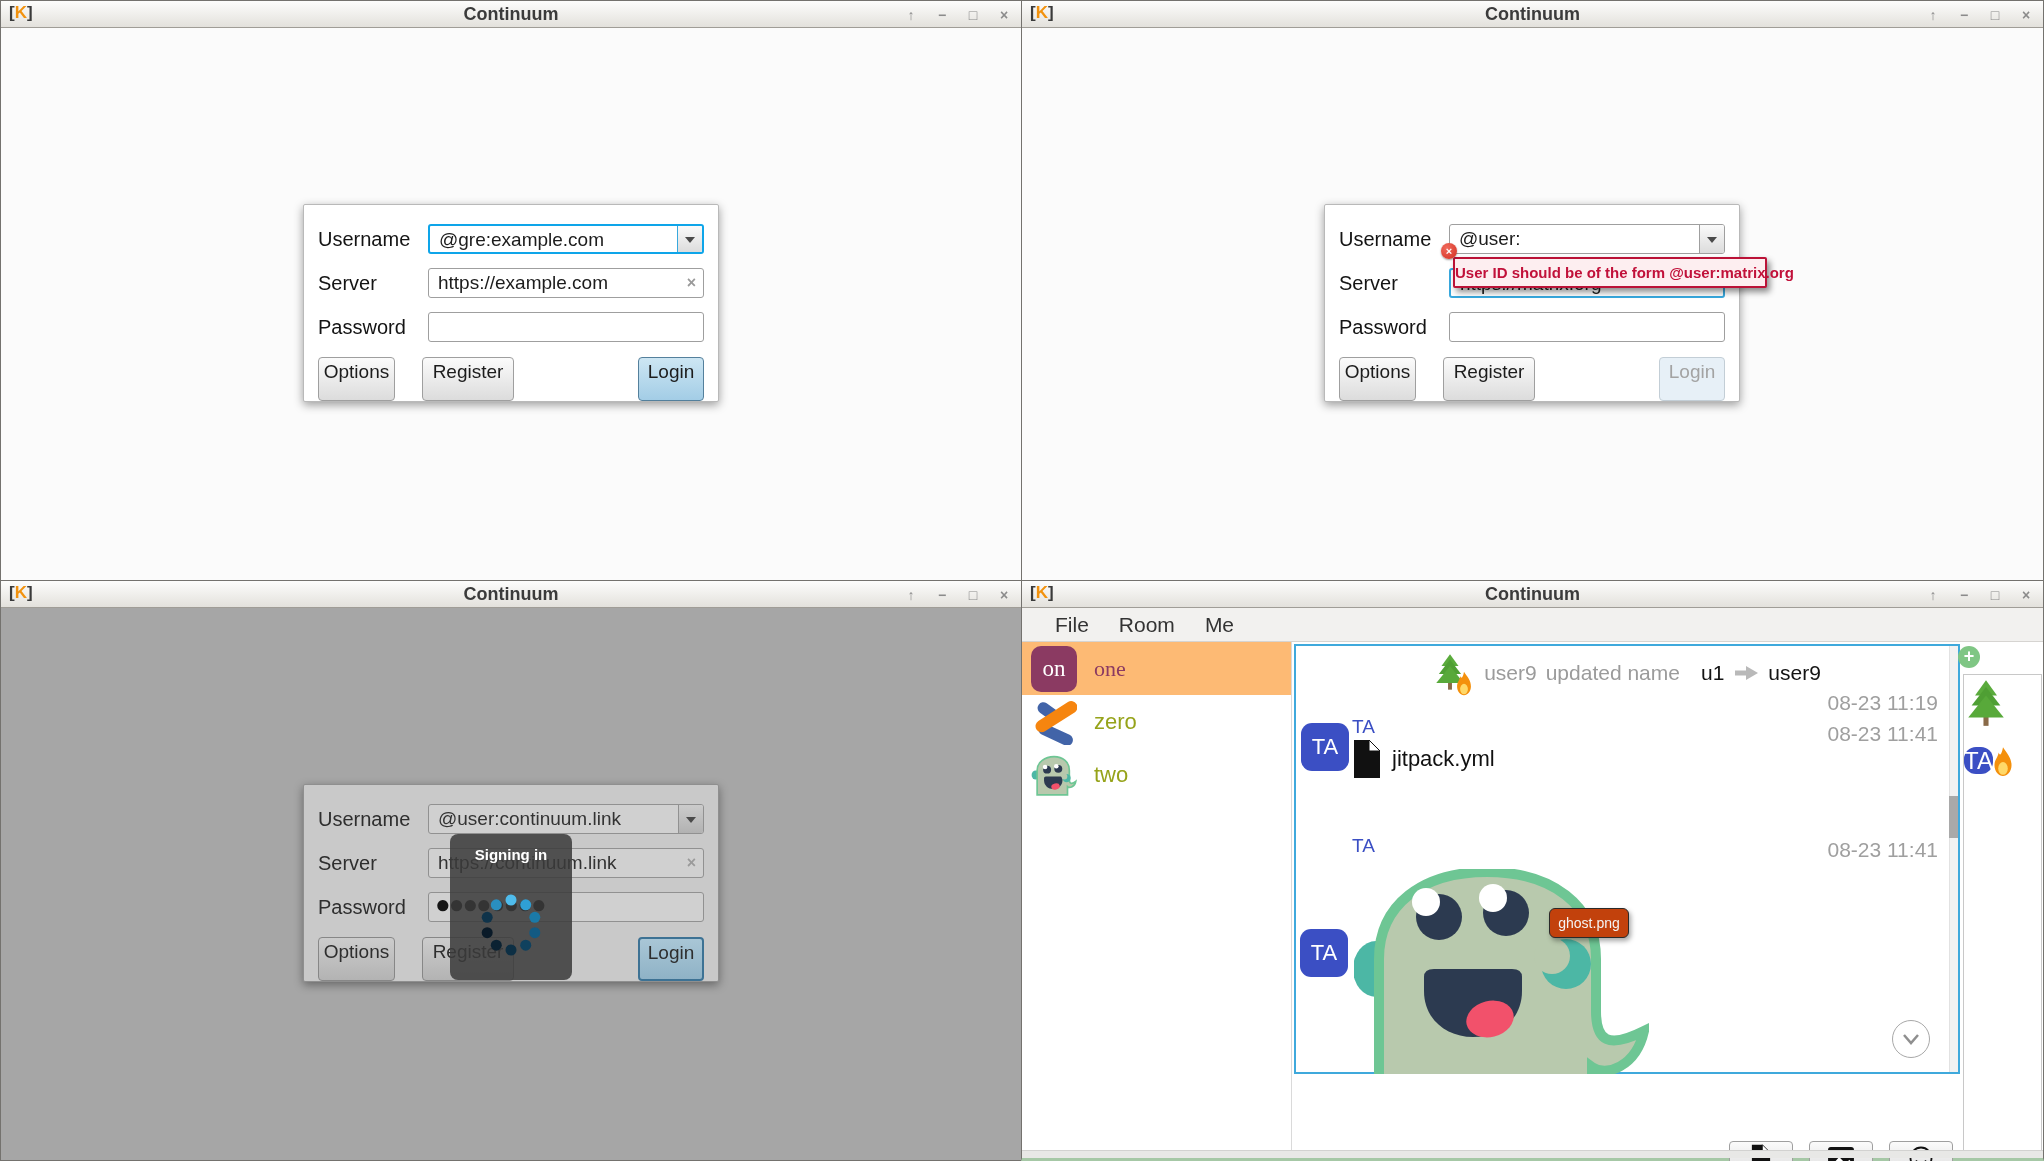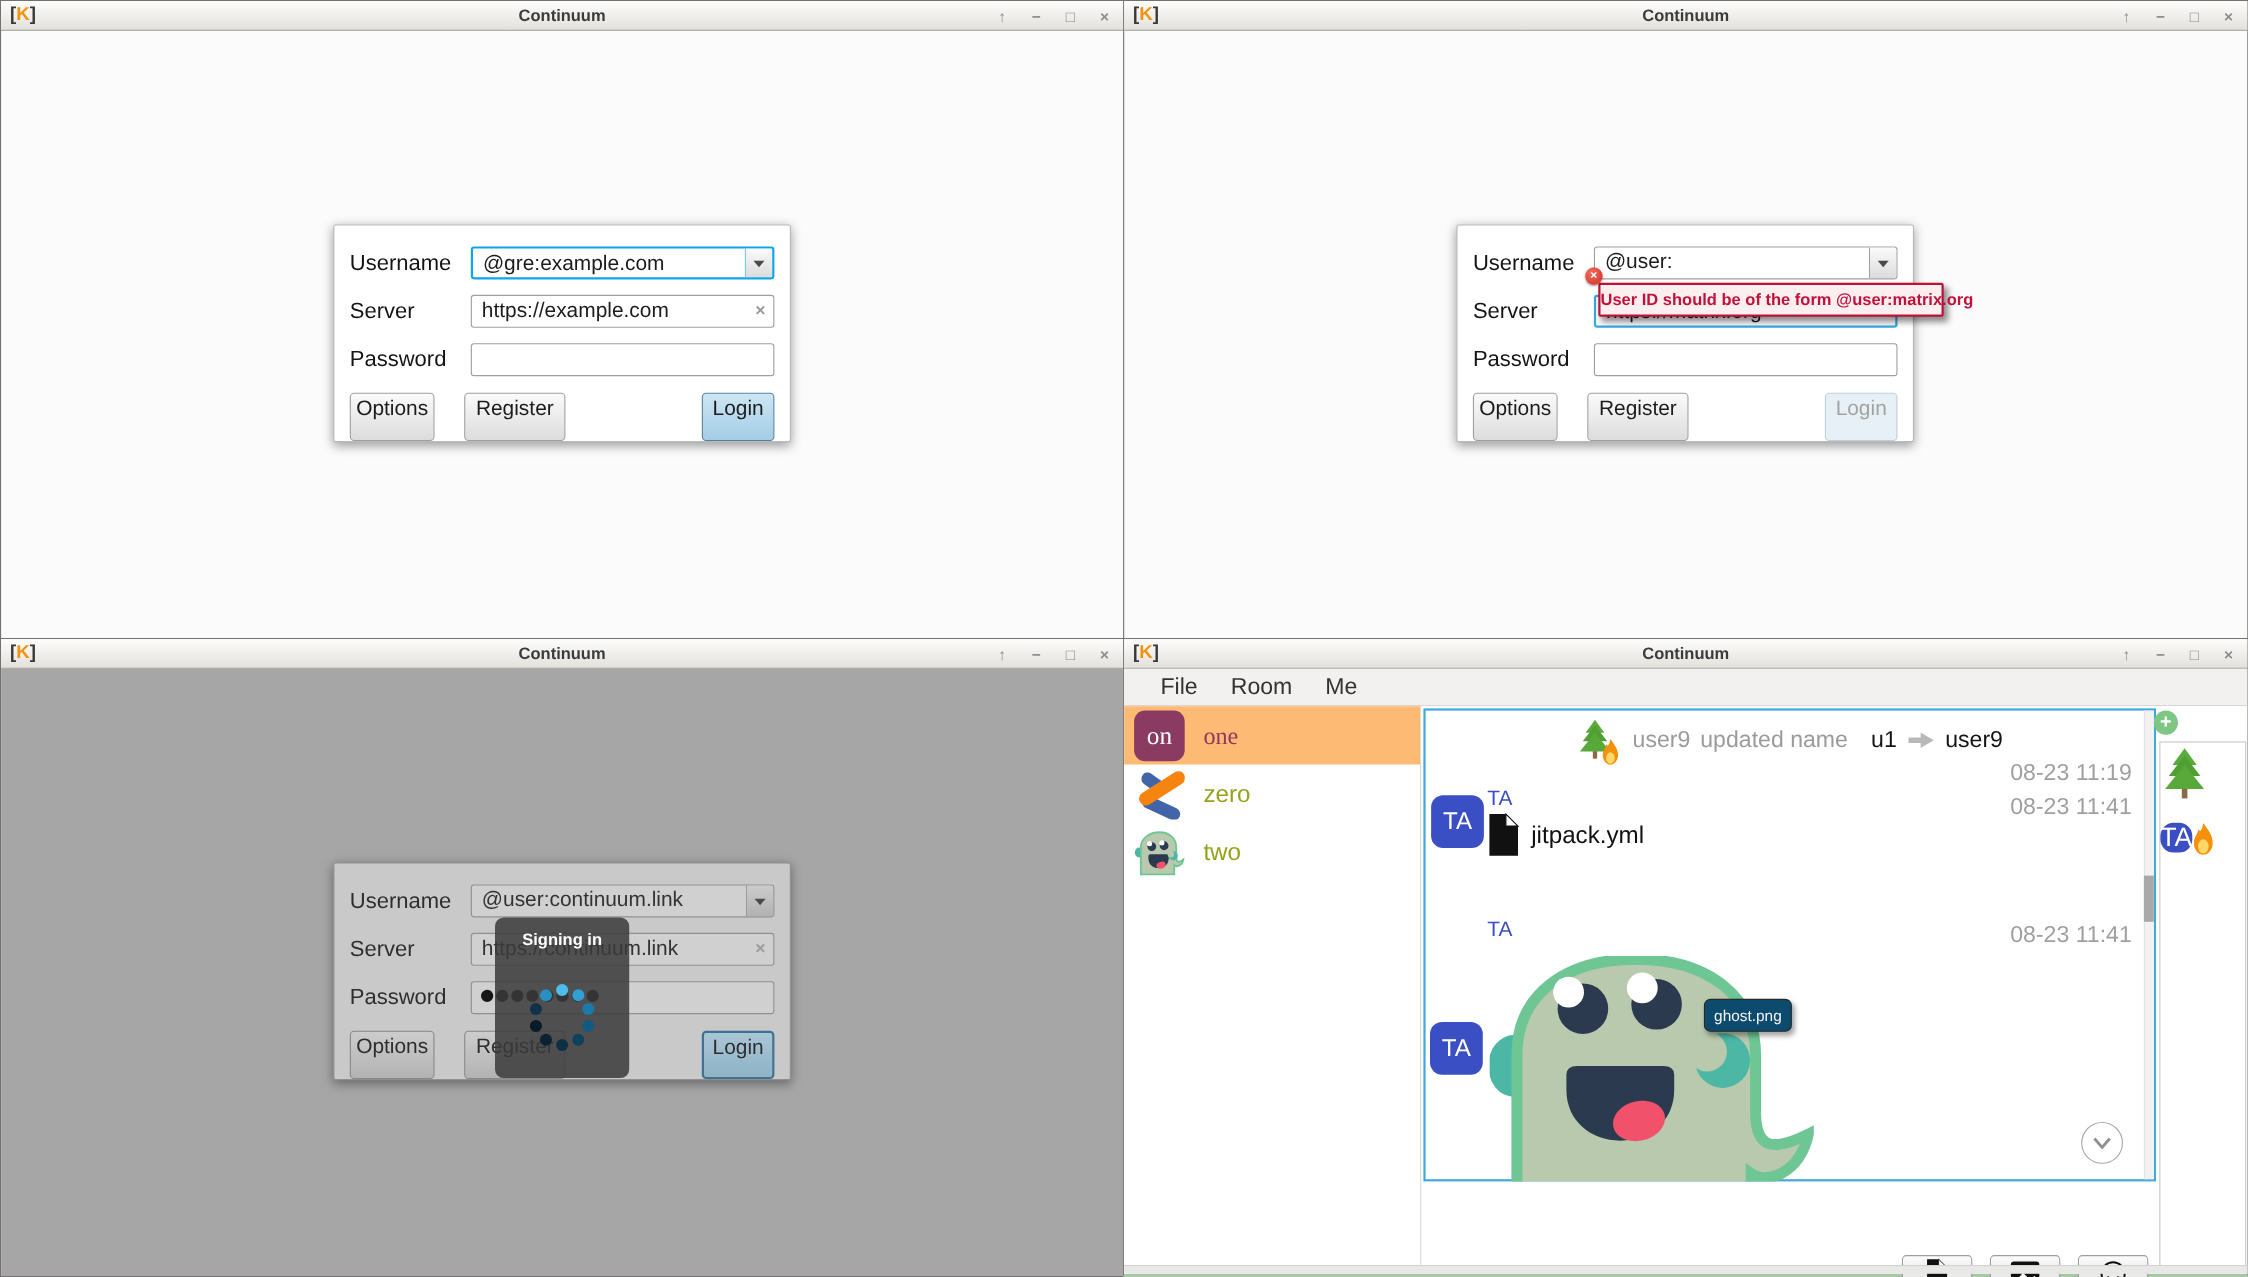--- a/index.html
+++ b/index.html
@@ -7,21 +7,21 @@
   body { font-family:"Liberation Sans", sans-serif; background:#555; }
   #screen { position:relative; width:2044px; height:1161px; background:#cfcfcf; }
 
   
   .window { position:absolute; border:1px solid #74726e; background:#fbfbfb; }
   .titlebar { position:absolute; left:0; top:0; right:0; height:27px;
     background:linear-gradient(#fdfdfc,#e3e1dc); border-bottom:1px solid #a09d97;
     display:flex; align-items:center; }
   .win-icon { position:absolute; left:8px; top:2px; font-size:17px; font-weight:bold; color:#3a3a3a; }
   .win-icon .k { color:#f2920e; }
-  .win-title { width:100%; text-align:center; font-size:15px; font-weight:bold; color:#3b3b3b; }
+  .win-title { width:100%; text-align:center; font-size:18px; font-weight:bold; color:#3b3b3b; }
   .win-controls { position:absolute; right:10px; top:0; height:27px; display:flex; align-items:center; gap:17px; }
   .win-controls span { font-size:14px; font-weight:bold; color:#8b8b8b; width:14px; text-align:center; cursor:default; }
   .content { position:absolute; left:0; top:27px; right:0; bottom:0;padding-left:28px; }
 
   
   .login-panel { position:absolute; width:416px; height:198px; background:#fff;
     border:1px solid #b9b9b9; border-radius:2px; box-shadow:0 3px 10px rgba(0,0,0,0.38); }
   .lrow { position:absolute; left:0; width:100%; height:30px; }
   .lrow .flabel { position:absolute; left:14px; top:0; line-height:30px; font-size:20px; color:#141414; }
   .field { position:absolute; left:124px; top:0; width:276px; height:30px; background:#fff;
@@ -89,21 +89,21 @@
   .tree-avatar { position:relative; width:42px; height:46px; flex:0 0 42px; }
   .tree-avatar .fire { position:absolute; }
   .timestamp { position:absolute; right:20px; color:#9f9f9f; font-size:21px; }
   .sender { position:absolute; left:56px; color:#3b4fc4; font-size:19px; }
   .c-avatar { position:absolute; width:48px; height:48px; border-radius:11px; background:#3b4fc4;
     color:#fff; font-size:22px; text-align:center; line-height:48px; }
   .file-row { position:absolute; left:56px; top:92px; display:flex; align-items:center; gap:10px; }
   .file-row .fname { font-size:22px; color:#111; }
   .ghost-wrap { position:absolute; left:58px; top:223px; width:295px; height:205px; overflow:hidden; }
   .img-tooltip { position:absolute; left:253px; top:262px; width:80px; height:30px; z-index:4;
-    background:#0c4a6e; border:1px solid #2a2a2a; border-radius:6px; box-shadow:2px 3px 5px rgba(0,0,0,0.35);
+    background:#c2410c; border:1px solid #2a2a2a; border-radius:6px; box-shadow:2px 3px 5px rgba(0,0,0,0.35);
     color:#f4f4f4; font-size:14px; text-align:center; line-height:28px; }
   .sb-track { position:absolute; right:0; top:0; bottom:0; width:9px; background:#f2f2f2; border-left:1px solid #e2e2e2; }
   .sb-thumb { position:absolute; right:0; top:150px; width:9px; height:42px; background:#a9a9a9; }
   .scrolldown-btn { position:absolute; right:28px; bottom:14px; width:38px; height:38px; border-radius:50%;
     background:#fff; border:1px solid #a8a8a8; display:flex; align-items:center; justify-content:center; }
 
   .attach-row { position:absolute; top:499px; height:34px; }
   .tool-btn { position:absolute; top:0; width:64px; height:34px; border:1px solid #9f9f9f; border-radius:4px;
     background:linear-gradient(#fbfbfb,#dcdcdc); display:flex; align-items:center; justify-content:center; }
 

